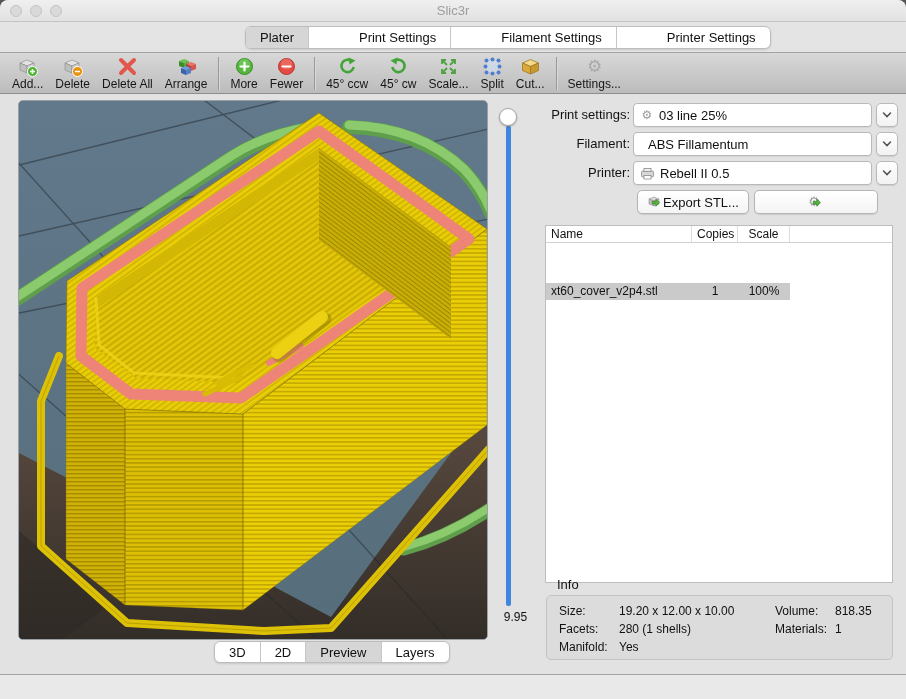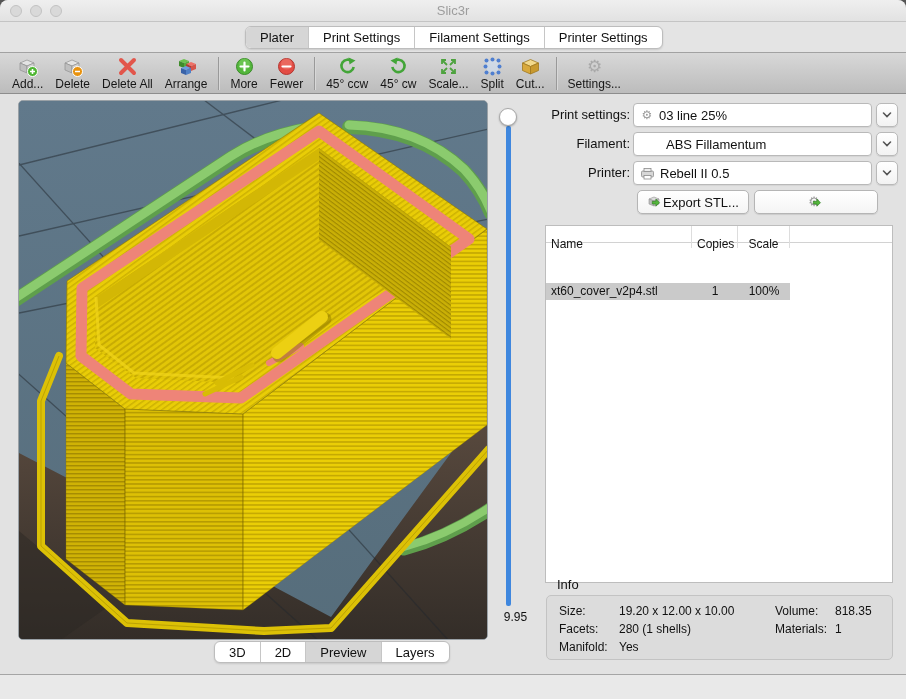--- a/index.html
+++ b/index.html
@@ -11,21 +11,21 @@
   .tlights{position:absolute;left:10px;top:5px;display:flex;gap:8px;}
   .tlight{width:12px;height:12px;border-radius:50%;background:#d9d9d9;border:1px solid #c2c2c2;}
   .wtitle{position:absolute;left:0;right:0;top:3px;text-align:center;font-size:13px;color:#9d9d9d;}
   
   .tabrow{position:absolute;left:0;top:22px;width:906px;height:30px;background:#e4e4e4;}
   .seg{display:flex;background:#fff;border:1px solid #bdbdbd;border-radius:6px;overflow:hidden;
     box-shadow:0 1px 2px rgba(0,0,0,.12);}
   .seg .sitem{font-size:13px;color:#111;padding:3px 14px;border-right:1px solid #c6c6c6;white-space:nowrap;cursor:default;}
   .seg .sitem:last-child{border-right:none;}
   .seg .sitem.sel{background:#d6d6d6;}
-  .toptabs{position:absolute;left:245px;top:4px;height:23px;}
+  .toptabs{position:absolute;left:245px;top:4px;height:23px;gap:36px;}
   
   .toolbar{position:absolute;left:0;top:52px;width:906px;height:42px;
     background:linear-gradient(#d8d8d8,#bcbcbc);
     border-top:1px solid #a2a2a2;border-bottom:1px solid #8d8d8d;
     display:flex;align-items:flex-start;padding:2px 0 0 6px;}
   .titem{display:flex;flex-direction:column;align-items:center;margin:0 6px;cursor:default;}
   .ticon{height:23px;display:flex;align-items:center;justify-content:center;}
   .tlabel{font-size:12px;color:#161616;margin-top:-1px;white-space:nowrap;}
   .tsep{width:1px;height:33px;background:#999;margin:2px 5px 0 5px;align-self:flex-start;box-shadow:1px 0 0 #d8d8d8;}
   
@@ -44,21 +44,21 @@
   .combo{position:absolute;left:633px;width:239px;height:24px;background:#fff;border:1px solid #b9b9b9;
     border-radius:4px;display:flex;align-items:center;padding:0 6px;font-size:13px;color:#111;box-shadow:0 1px 1px rgba(0,0,0,.06);}
   .combo .cicon{margin-right:5px;display:flex;align-items:center;}
   .arrowbtn{position:absolute;left:876px;width:22px;height:24px;background:linear-gradient(#fff,#f2f2f2);
     border:1px solid #b9b9b9;border-radius:5px;display:flex;align-items:center;justify-content:center;box-shadow:0 1px 1px rgba(0,0,0,.1);}
   .exbtn{position:absolute;height:24px;background:linear-gradient(#fff,#f4f4f4);border:1px solid #b5b5b5;border-radius:5px;
     display:flex;align-items:center;justify-content:center;font-size:13px;color:#111;padding:0 9px;box-shadow:0 1px 1px rgba(0,0,0,.1);}
   
   .filetable{position:absolute;left:545px;top:131px;width:348px;height:358px;background:#fff;border:1px solid #bdbdbd;font-size:12px;}
   .thead{display:flex;height:17px;border-bottom:1px solid #d2d2d2;background:#fff;}
-  .th{padding:11px 5px;color:#111;border-right:1px solid #ddd;}
+  .th{padding:1px 5px;color:#111;border-right:1px solid #ddd;}
   .trow{display:flex;height:17px;background:#cacaca;width:244px;margin-top:40px;}
   .td{padding:1px 5px;color:#111;}
   .c-name{width:146px;}.c-copies{width:46px;text-align:center;}.c-scale{width:52px;text-align:center;}
   
   .infolabel{position:absolute;left:557px;top:483px;font-size:13px;color:#111;}
   .infobox{position:absolute;left:546px;top:501px;width:347px;height:65px;background:#dcdcdc;
     border:1px solid #c3c3c3;border-radius:5px;font-size:12px;color:#111;}
   .irow{position:absolute;left:12px;width:330px;height:14px;}
   .ilab{position:absolute;left:0;}
   .ival{position:absolute;left:60px;}
@@ -360,21 +360,21 @@
       </span>
       <span>03 line 25%</span>
     </div>
     <div class="arrowbtn" style="top:9px;">
       <svg width="12" height="10" viewBox="0 0 12 10">
           <path d="M2.5 3 L6 6.5 L9.5 3" stroke="#555" stroke-width="1.6" fill="none" stroke-linecap="round"></path>
         </svg>
     </div>
 
     <div class="rlabel" style="left:538px;top:42px;">Filament:</div>
-    <div class="combo" style="top:38px;padding-left:32px;">
+    <div class="combo" style="top:38px;padding-left:14px;">
       <span>ABS Fillamentum</span>
     </div>
     <div class="arrowbtn" style="top:38px;">
       <svg width="12" height="10" viewBox="0 0 12 10">
           <path d="M2.5 3 L6 6.5 L9.5 3" stroke="#555" stroke-width="1.6" fill="none" stroke-linecap="round"></path>
         </svg>
     </div>
 
     <div class="rlabel" style="left:538px;top:71px;">Printer:</div>
     <div class="combo" style="top:67px;">

